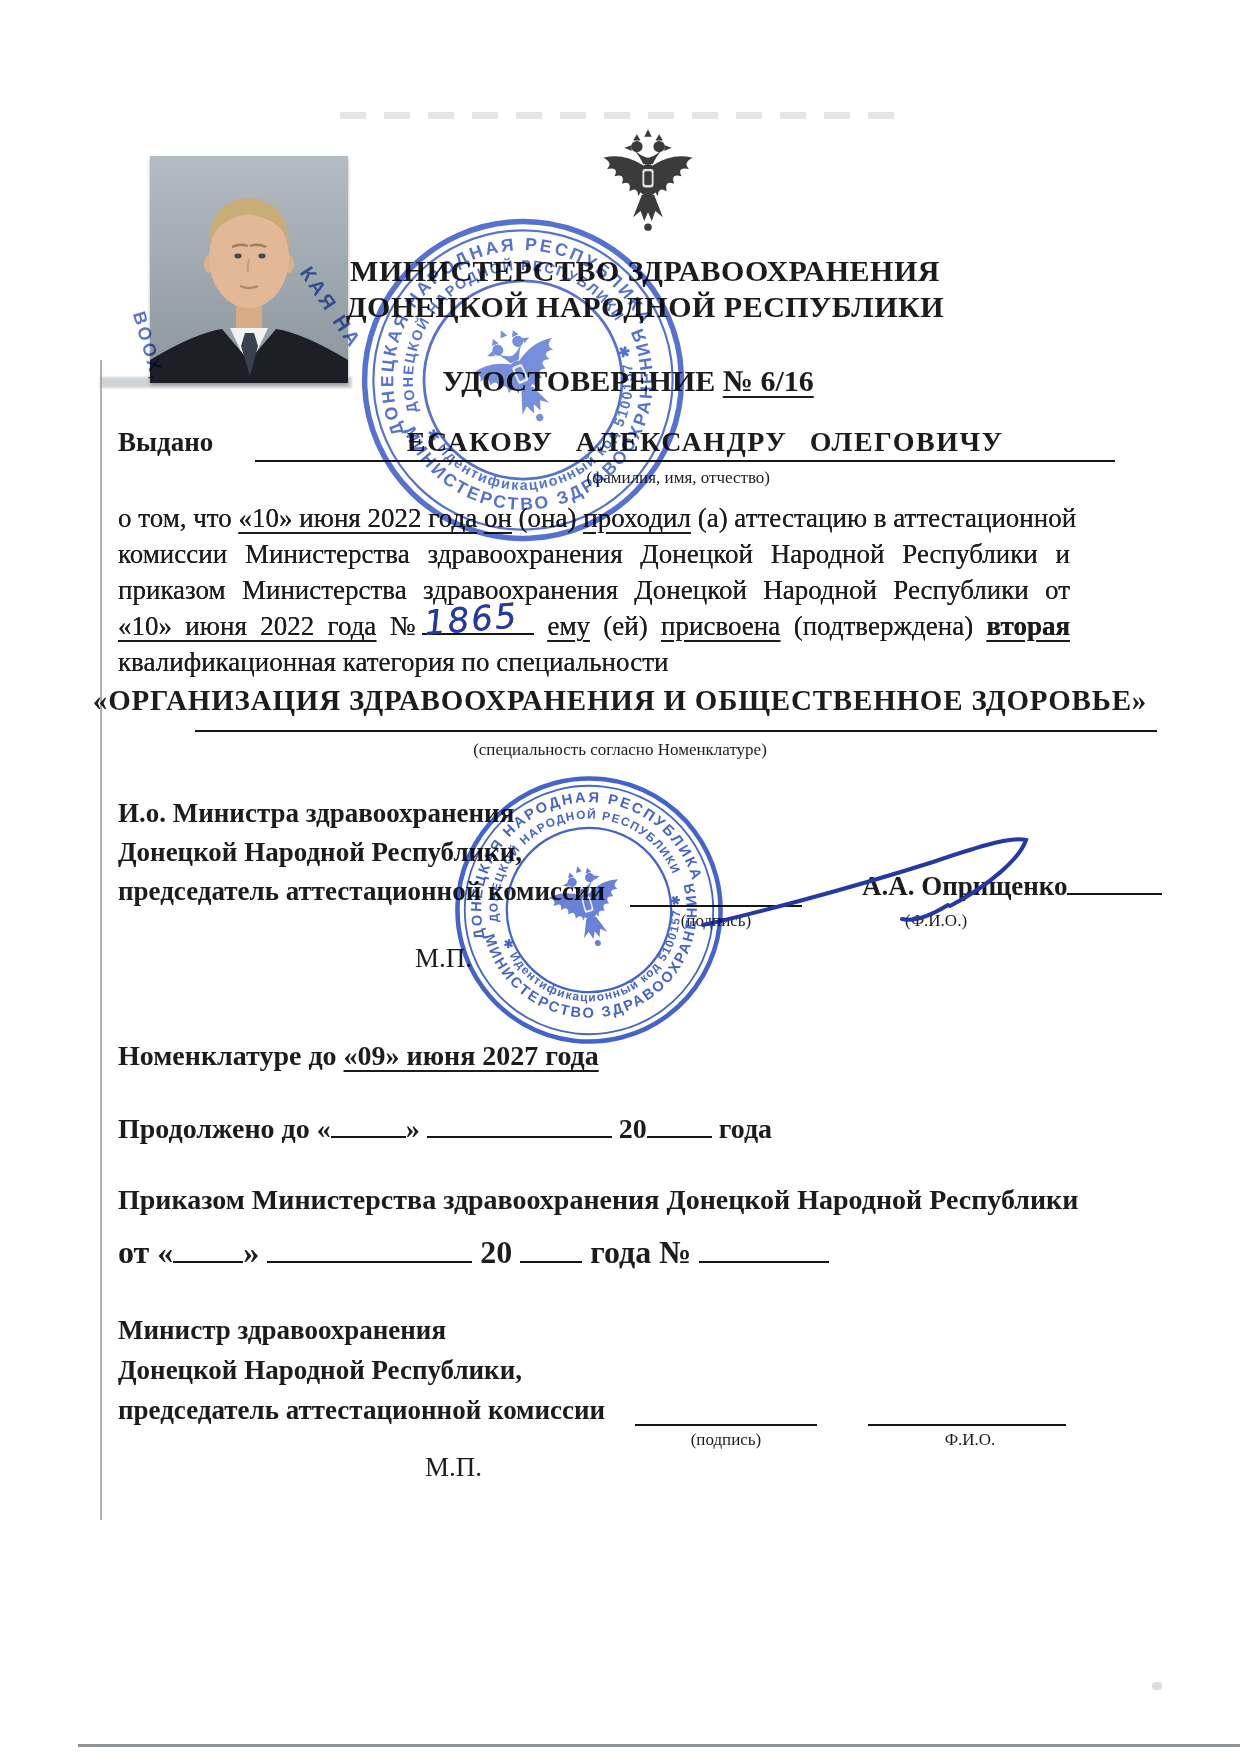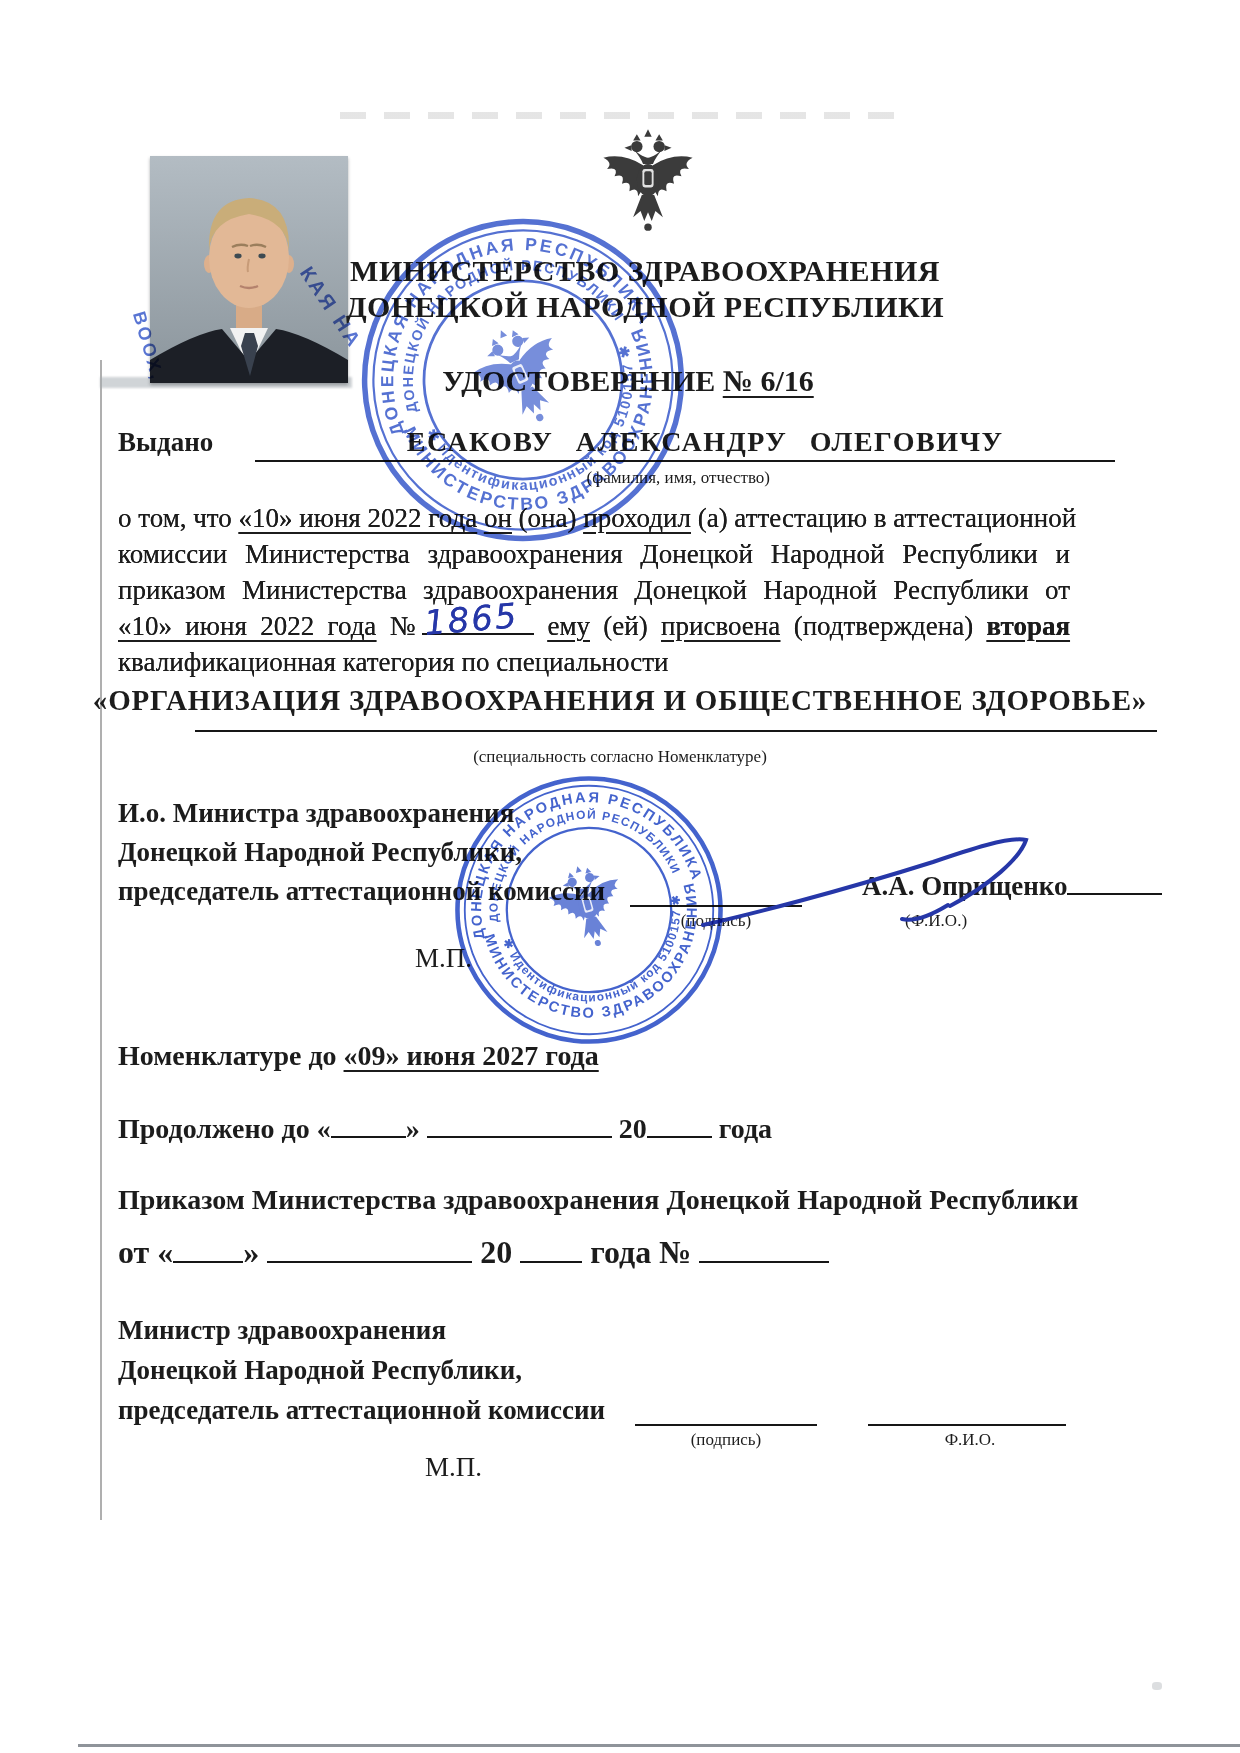--- a/index.html
+++ b/index.html
@@ -42,21 +42,21 @@
   .pline{text-align:justify;text-align-last:justify;white-space:nowrap;}
   .pline.last{text-align:left;text-align-last:left;}
   .blank{display:inline-block;border-bottom:2.5px solid #161616;height:.85em;vertical-align:baseline;position:relative;}
   .num-blank{width:112px;}
   .hand{position:absolute;left:2px;bottom:-4px;color:#2637a8;font-style:italic;
         font-family:"DejaVu Sans", sans-serif;font-size:34px;transform:rotate(-5deg);letter-spacing:2px;}
 
   
   .specialty{left:0;top:684px;width:1240px;text-align:center;font-weight:bold;font-size:29px;letter-spacing:.8px;}
   .spec-line{left:195px;top:730px;width:962px;border-top:2.5px solid #161616;}
-  .spec-caption{left:0;top:740px;width:1240px;text-align:center;font-size:17px;margin-top:7px;}
+  .spec-caption{left:0;top:740px;width:1240px;text-align:center;font-size:17px;}
 
   
   .sig-block{left:118px;top:794px;font-weight:bold;font-size:27px;line-height:39px;}
   .sign-line1{left:630px;top:905px;width:172px;border-top:2.5px solid #161616;}
   .sign-cap1{left:630px;top:911px;width:172px;text-align:center;font-size:17px;font-weight:normal;}
   .fio-row{left:862px;top:870px;font-weight:bold;font-size:27px;white-space:nowrap;}
   .tail-blank{display:inline-block;width:95px;border-bottom:2.5px solid #161616;height:.85em;}
   .fio-cap{left:905px;top:911px;width:170px;font-size:17px;}
   .mp1{left:415px;top:943px;font-size:27px;}
   .mp2{left:425px;top:1452px;font-size:27px;}

